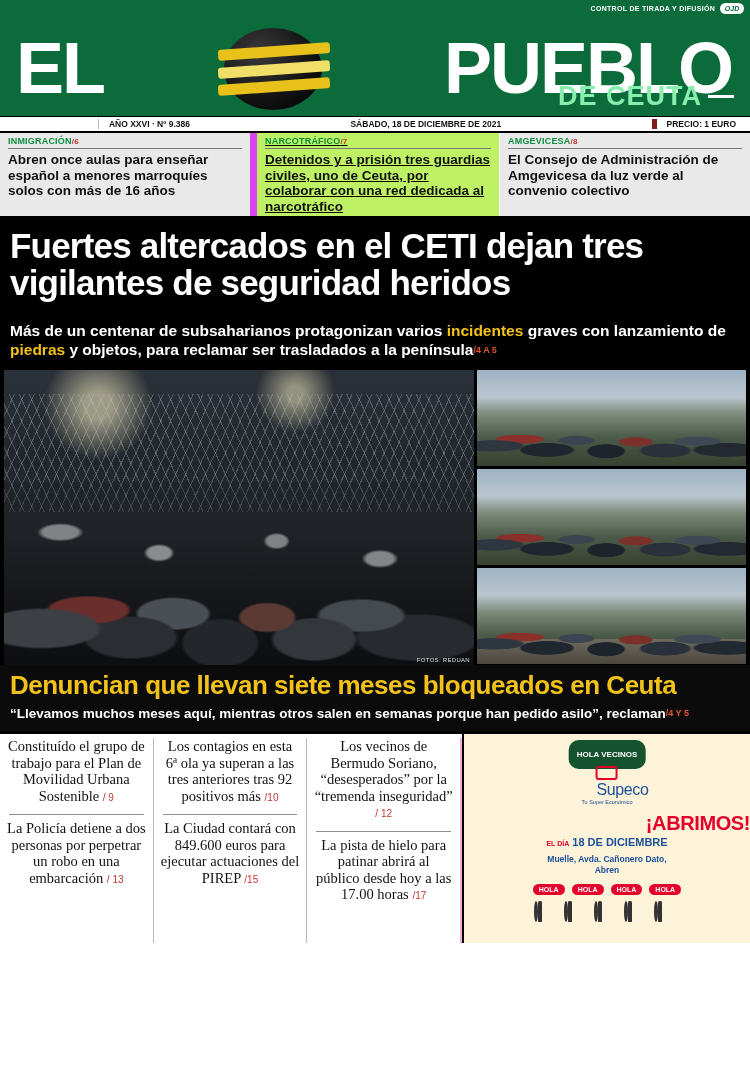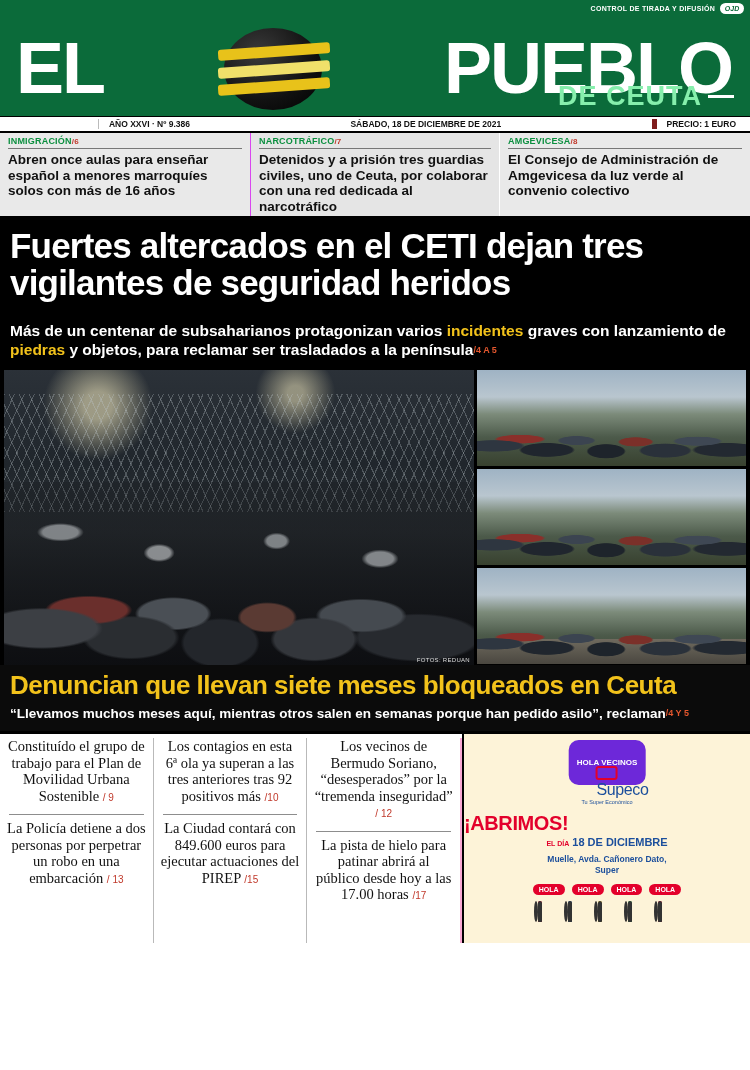--- a/index.html
+++ b/index.html
@@ -127,21 +127,21 @@
     display: flex;
     height: 86px;
     border-bottom: 3px solid #000;
   }
   .teaser {
     flex: 1 1 33.33%;
     padding: 3px 8px 0 8px;
     position: relative;
   }
   .teaser.t1 { background: #e9e9e9; }
-  .teaser.t2 { background: #e5e5e5; border-left: 1px solid #d946ef; border-right: 1px solid #fff;}
+  .teaser.t2 { background: #bef264; border-left: 7px solid #d946ef; border-right: 1px solid #fff; text-decoration: underline;}
   .teaser.t3 { background: #e9e9e9; }
   .teaser-kicker {
     font-size: 9px;
     font-weight: bold;
     letter-spacing: .2px;
     margin-bottom: 1px;
   }
   .kicker-green { color: #0b8f3f; }
   .kicker-page { color: #c0392b; font-size: 8px; }
   .teaser-head {
@@ -319,26 +319,26 @@
     flex: 1;
     background: #fdf3d8;
     position: relative;
     border-left: 2px solid #000;
     overflow: hidden;
   }
   .ad-hola {
     position: absolute;
     top: 6px; left: 50%;
     transform: translateX(-50%);
-    background: #6d28d9;
+    background: #14532d;
     color: #fff;
     font-size: 8px;
     font-weight: bold;
     border-radius: 10px;
-    padding: 18px 8px;
+    padding: 10px 8px;
     text-align: center;
     line-height: 9px;
   }
   .ad-supeco {
     position: absolute;
     top: 32px; left: 50%;
     transform: translateX(-50%);
     text-align: center;
   }
   .ad-supeco .logo-dot {
@@ -347,21 +347,21 @@
     border: 2px solid #e3002b;
     border-radius: 3px;
     position: relative;
   }
   .ad-supeco .word {
     font-size: 16px; font-weight: normal; color: #1c4f9c; letter-spacing: -.4px; margin-left: 31px;
   }
   .ad-supeco .tag { font-size: 5.5px; color: #1c4f9c; }
   .ad-abrimos {
     position: absolute; top: 78px; left: 0; right: 0;
-    text-align: left;
+    text-align: right;
     font-size: 20px; font-weight: bold; color: #e3002b;
     letter-spacing: -.4px;
   }
   .ad-date {
     position: absolute; top: 102px; left: 0; right: 0;
     text-align: center; font-size: 11px; font-weight: bold; color: #1c4f9c;
   }
   .ad-date .small { font-size: 7px; color:#e3002b; }
   .ad-addr {
     position: absolute; top: 120px; left: 0; right: 0;
@@ -526,21 +526,21 @@
         <div class="logo-dot"></div>
         <div class="word">Supeco</div>
         <div class="tag">Tu Super Económico</div>
       </div>
       <div class="ad-abrimos">¡ABRIMOS!</div>
       <div class="ad-date">
         <span class="small">EL DÍA</span> <span>18 DE DICIEMBRE</span>
       </div>
       <div class="ad-addr">
         <div>Muelle, Avda. Cañonero Dato,</div>
-        <div>Super</div>
+        <div>Abren</div>
       </div>
       <div class="ad-bubbles">
         <span class="bub">HOLA</span>
         <span class="bub">HOLA</span>
         <span class="bub">HOLA</span>
         <span class="bub">HOLA</span>
       </div>
       <div class="ad-people">
         <span class="person p1"><span class="head"></span><span class="body"></span></span>
         <span class="person p2"><span class="head"></span><span class="body"></span></span>

